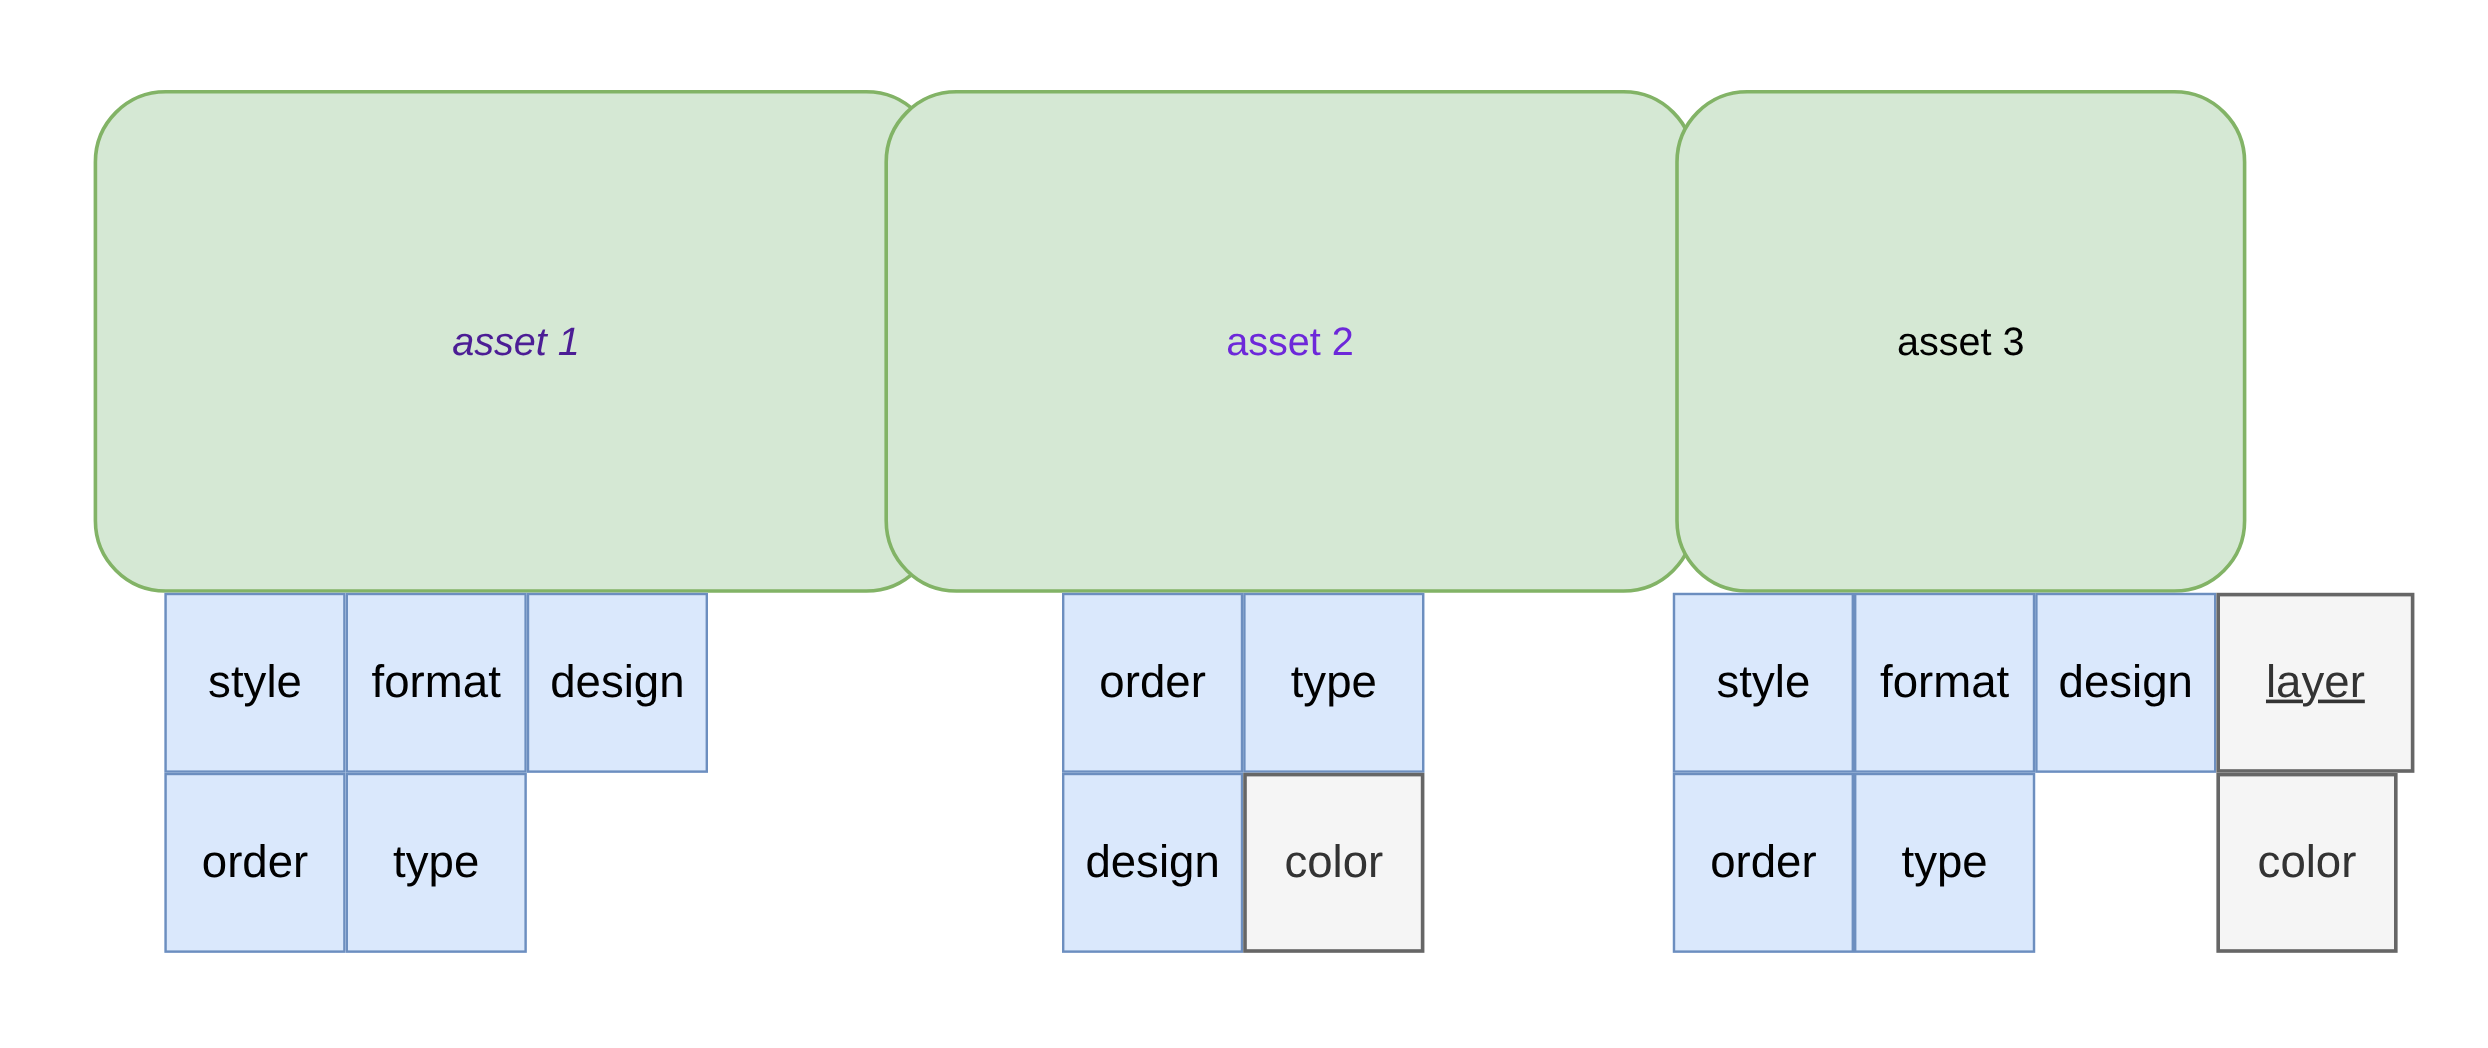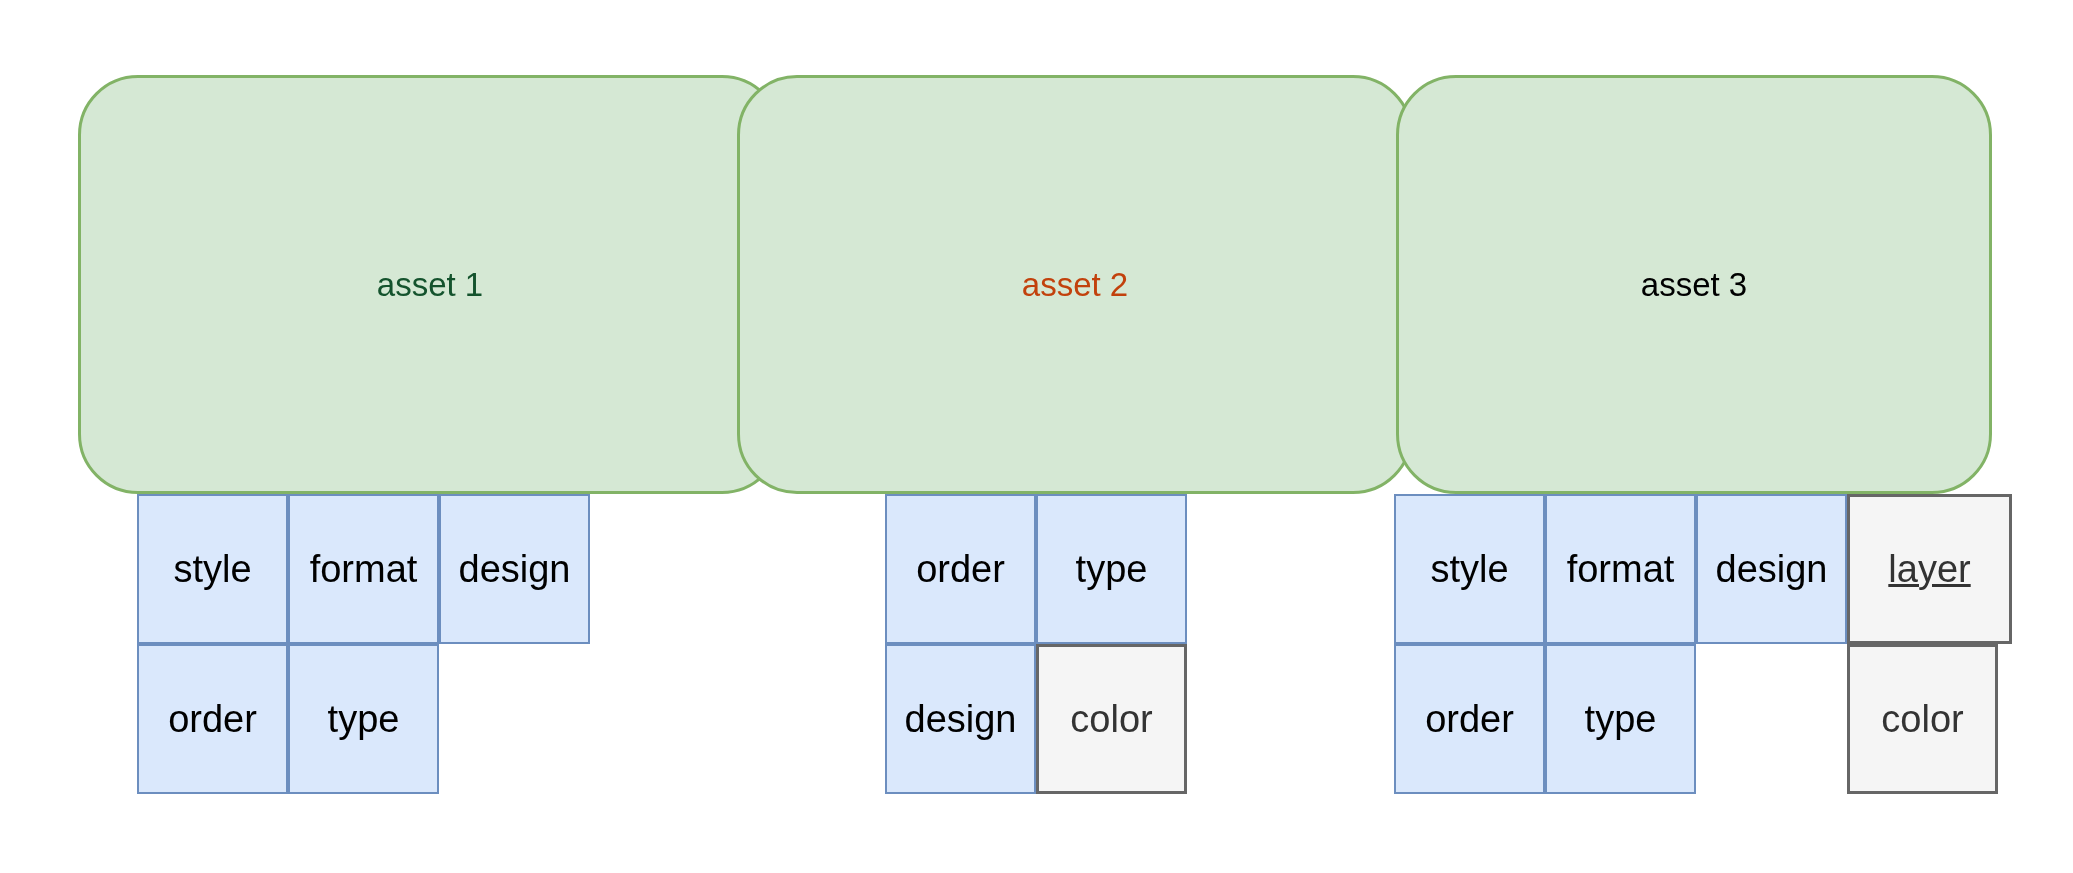--- a/index.html
+++ b/index.html
@@ -34,32 +34,32 @@
     font-size: 38px;
     z-index: 2;
   }
   .cell.attr { border: 2px solid; }
   .cell.extra { border: 3px solid; z-index: 3; }
 </style>
 </head>
 <body>
 
 <div id="canvas" style="background: rgb(255, 255, 255);">
-    <div class="asset-box" style="left: 78px; top: 75px; width: 704px; height: 419px; background: rgb(213, 232, 212); border-color: rgb(130, 179, 102); color: #14532d;">asset 1</div>
+    <div class="asset-box" style="left: 78px; top: 75px; width: 704px; height: 419px; background: rgb(213, 232, 212); border-color: rgb(130, 179, 102); color: #4c1d95; font-style: italic;">asset 1</div>
     <div class="cell attr" style="left: 137px; top: 494px; width: 151px; height: 150px; background: rgb(218, 232, 252); border-color: rgb(108, 142, 191); color: rgb(0, 0, 0);">style</div>
     <div class="cell attr" style="left: 288px; top: 494px; width: 151px; height: 150px; background: rgb(218, 232, 252); border-color: rgb(108, 142, 191); color: rgb(0, 0, 0);">format</div>
     <div class="cell attr" style="left: 439px; top: 494px; width: 151px; height: 150px; background: rgb(218, 232, 252); border-color: rgb(108, 142, 191); color: rgb(0, 0, 0);">design</div>
     <div class="cell attr" style="left: 137px; top: 644px; width: 151px; height: 150px; background: rgb(218, 232, 252); border-color: rgb(108, 142, 191); color: rgb(0, 0, 0);">order</div>
     <div class="cell attr" style="left: 288px; top: 644px; width: 151px; height: 150px; background: rgb(218, 232, 252); border-color: rgb(108, 142, 191); color: rgb(0, 0, 0);">type</div>
-    <div class="asset-box" style="left: 737px; top: 75px; width: 676px; height: 419px; background: rgb(213, 232, 212); border-color: rgb(130, 179, 102); color: #c2410c;">asset 2</div>
+    <div class="asset-box" style="left: 737px; top: 75px; width: 676px; height: 419px; background: rgb(213, 232, 212); border-color: rgb(130, 179, 102); color: #6d28d9;">asset 2</div>
     <div class="cell attr" style="left: 885px; top: 494px; width: 151px; height: 150px; background: rgb(218, 232, 252); border-color: rgb(108, 142, 191); color: rgb(0, 0, 0);">order</div>
     <div class="cell attr" style="left: 1036px; top: 494px; width: 151px; height: 150px; background: rgb(218, 232, 252); border-color: rgb(108, 142, 191); color: rgb(0, 0, 0);">type</div>
     <div class="cell attr" style="left: 885px; top: 644px; width: 151px; height: 150px; background: rgb(218, 232, 252); border-color: rgb(108, 142, 191); color: rgb(0, 0, 0);">design</div>
     <div class="cell extra" style="left: 1036px; top: 644px; width: 151px; height: 150px; background: rgb(245, 245, 245); border-color: rgb(102, 102, 102); color: rgb(51, 51, 51);">color</div>
-    <div class="asset-box" style="left: 1396px; top: 75px; width: 596px; height: 419px; background: rgb(213, 232, 212); border-color: rgb(130, 179, 102); color: rgb(0, 0, 0);">asset 3</div>
+    <div class="asset-box" style="left: 1396px; top: 75px; width: 476px; height: 419px; background: rgb(213, 232, 212); border-color: rgb(130, 179, 102); color: rgb(0, 0, 0);">asset 3</div>
     <div class="cell attr" style="left: 1394px; top: 494px; width: 151px; height: 150px; background: rgb(218, 232, 252); border-color: rgb(108, 142, 191); color: rgb(0, 0, 0);">style</div>
     <div class="cell attr" style="left: 1545px; top: 494px; width: 151px; height: 150px; background: rgb(218, 232, 252); border-color: rgb(108, 142, 191); color: rgb(0, 0, 0);">format</div>
     <div class="cell attr" style="left: 1696px; top: 494px; width: 151px; height: 150px; background: rgb(218, 232, 252); border-color: rgb(108, 142, 191); color: rgb(0, 0, 0);">design</div>
     <div class="cell extra" style="left: 1847px; top: 494px; width: 165px; height: 150px; background: rgb(245, 245, 245); border-color: rgb(102, 102, 102); color: rgb(51, 51, 51); text-decoration: underline;">layer</div>
     <div class="cell attr" style="left: 1394px; top: 644px; width: 151px; height: 150px; background: rgb(218, 232, 252); border-color: rgb(108, 142, 191); color: rgb(0, 0, 0);">order</div>
     <div class="cell attr" style="left: 1545px; top: 644px; width: 151px; height: 150px; background: rgb(218, 232, 252); border-color: rgb(108, 142, 191); color: rgb(0, 0, 0);">type</div>
     <div class="cell extra" style="left: 1847px; top: 644px; width: 151px; height: 150px; background: rgb(245, 245, 245); border-color: rgb(102, 102, 102); color: rgb(51, 51, 51);">color</div>
   </div>
 
 </body></html>

